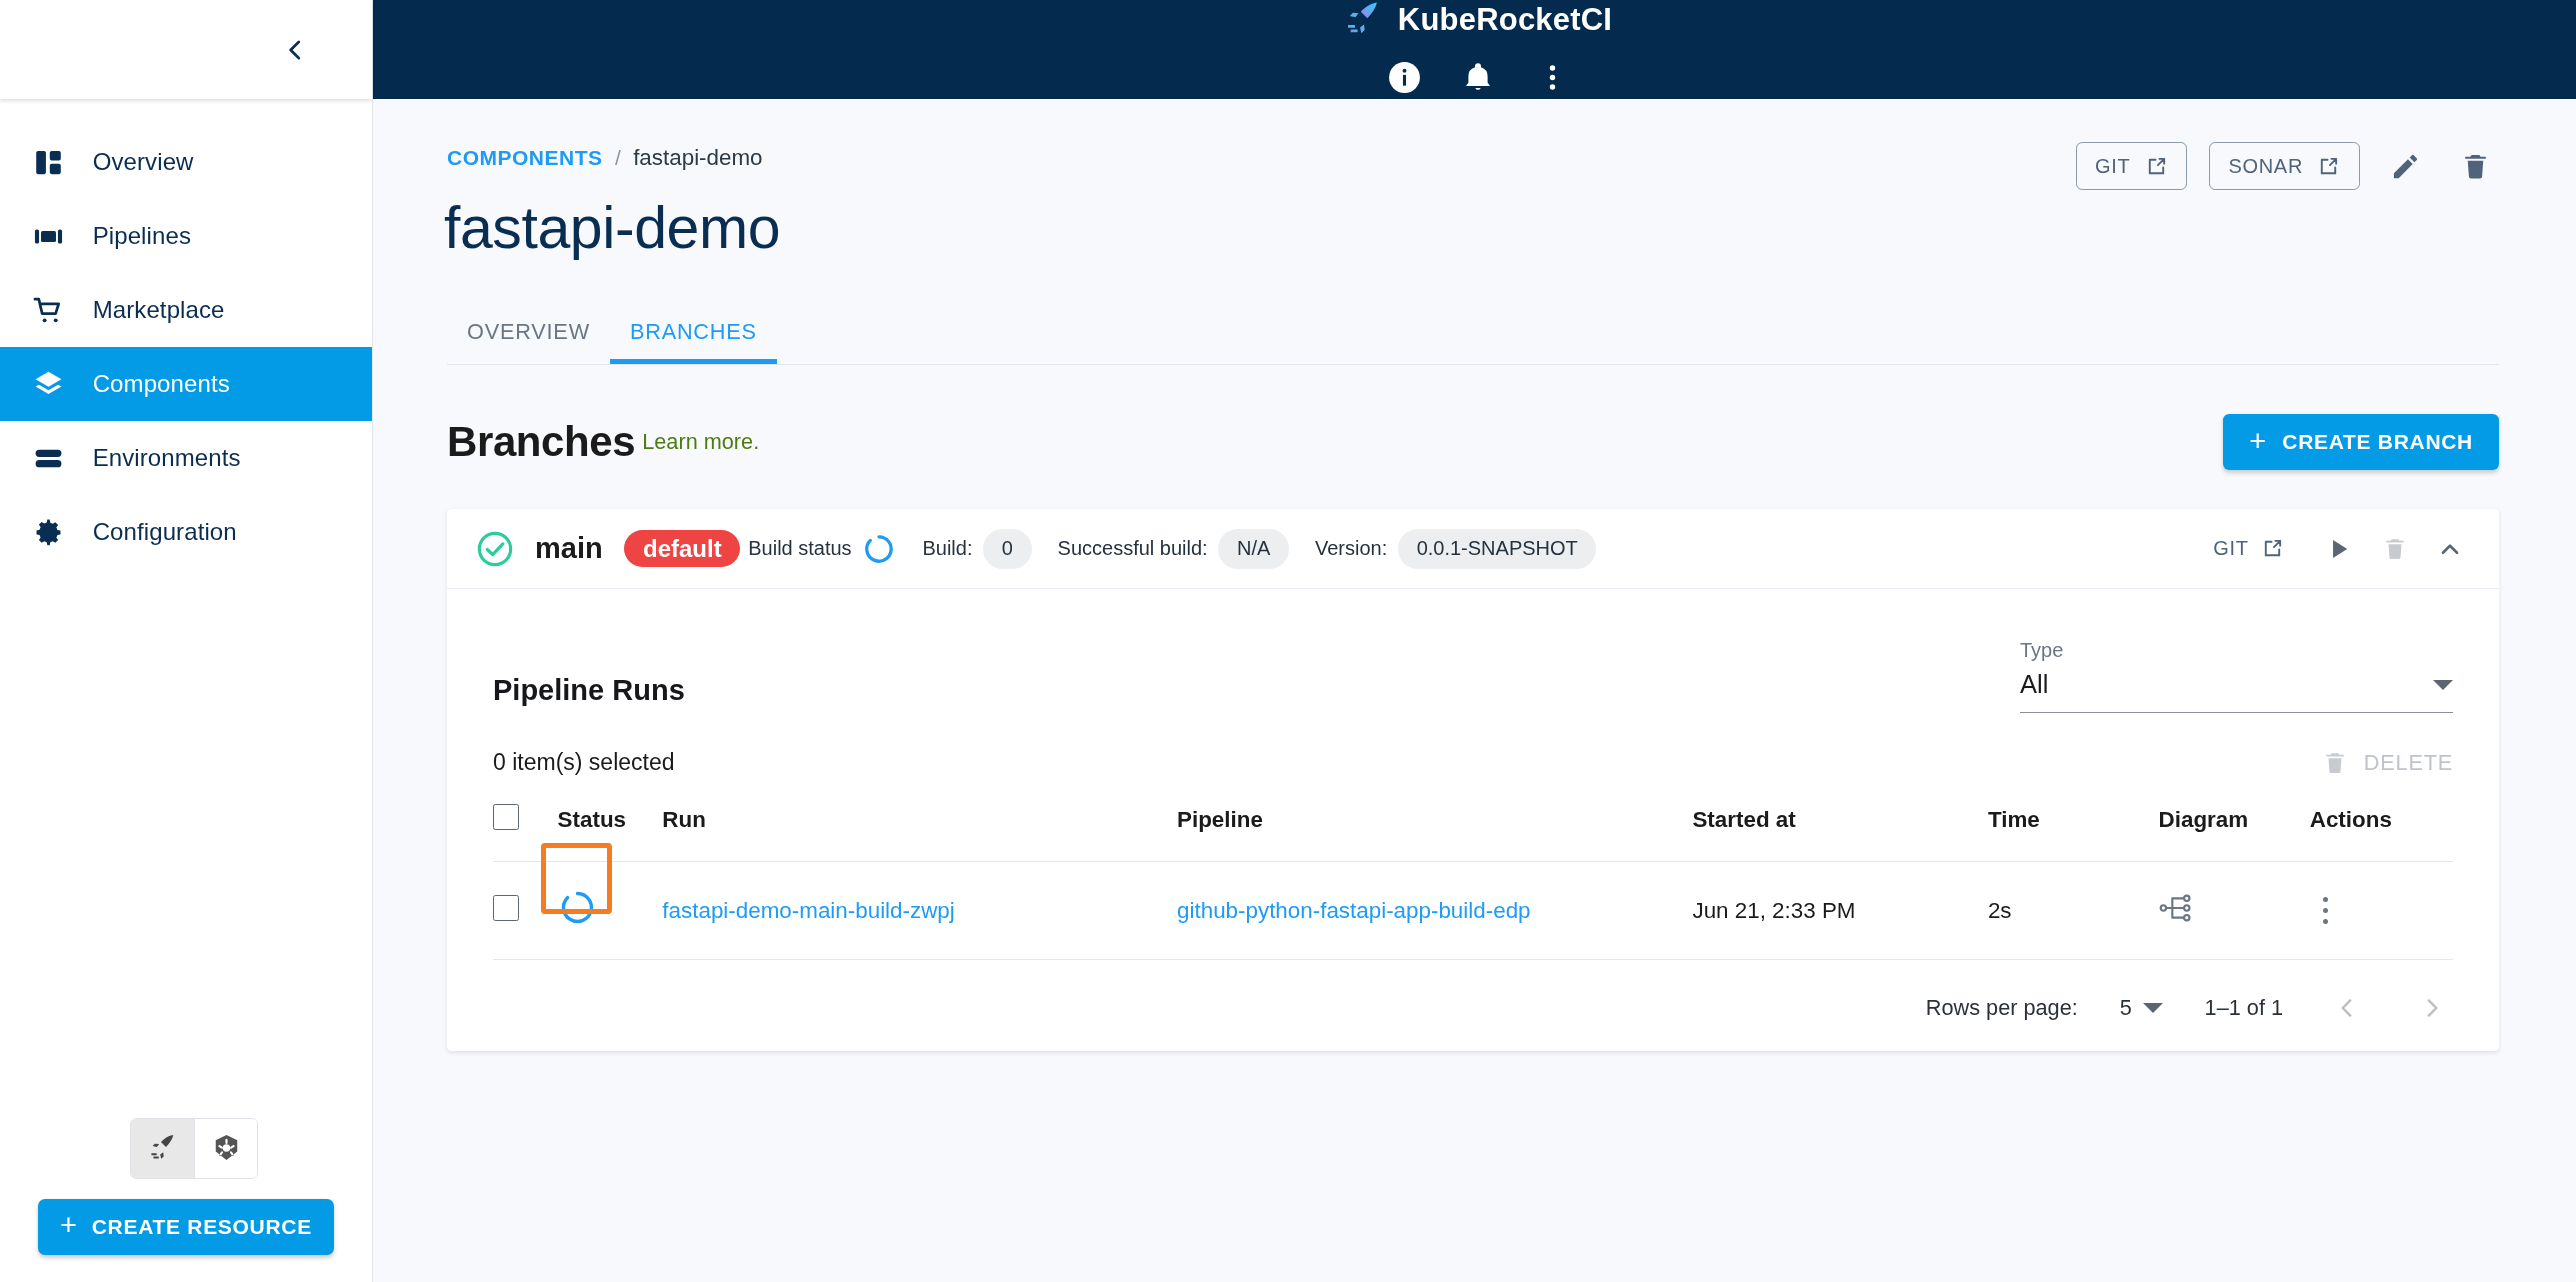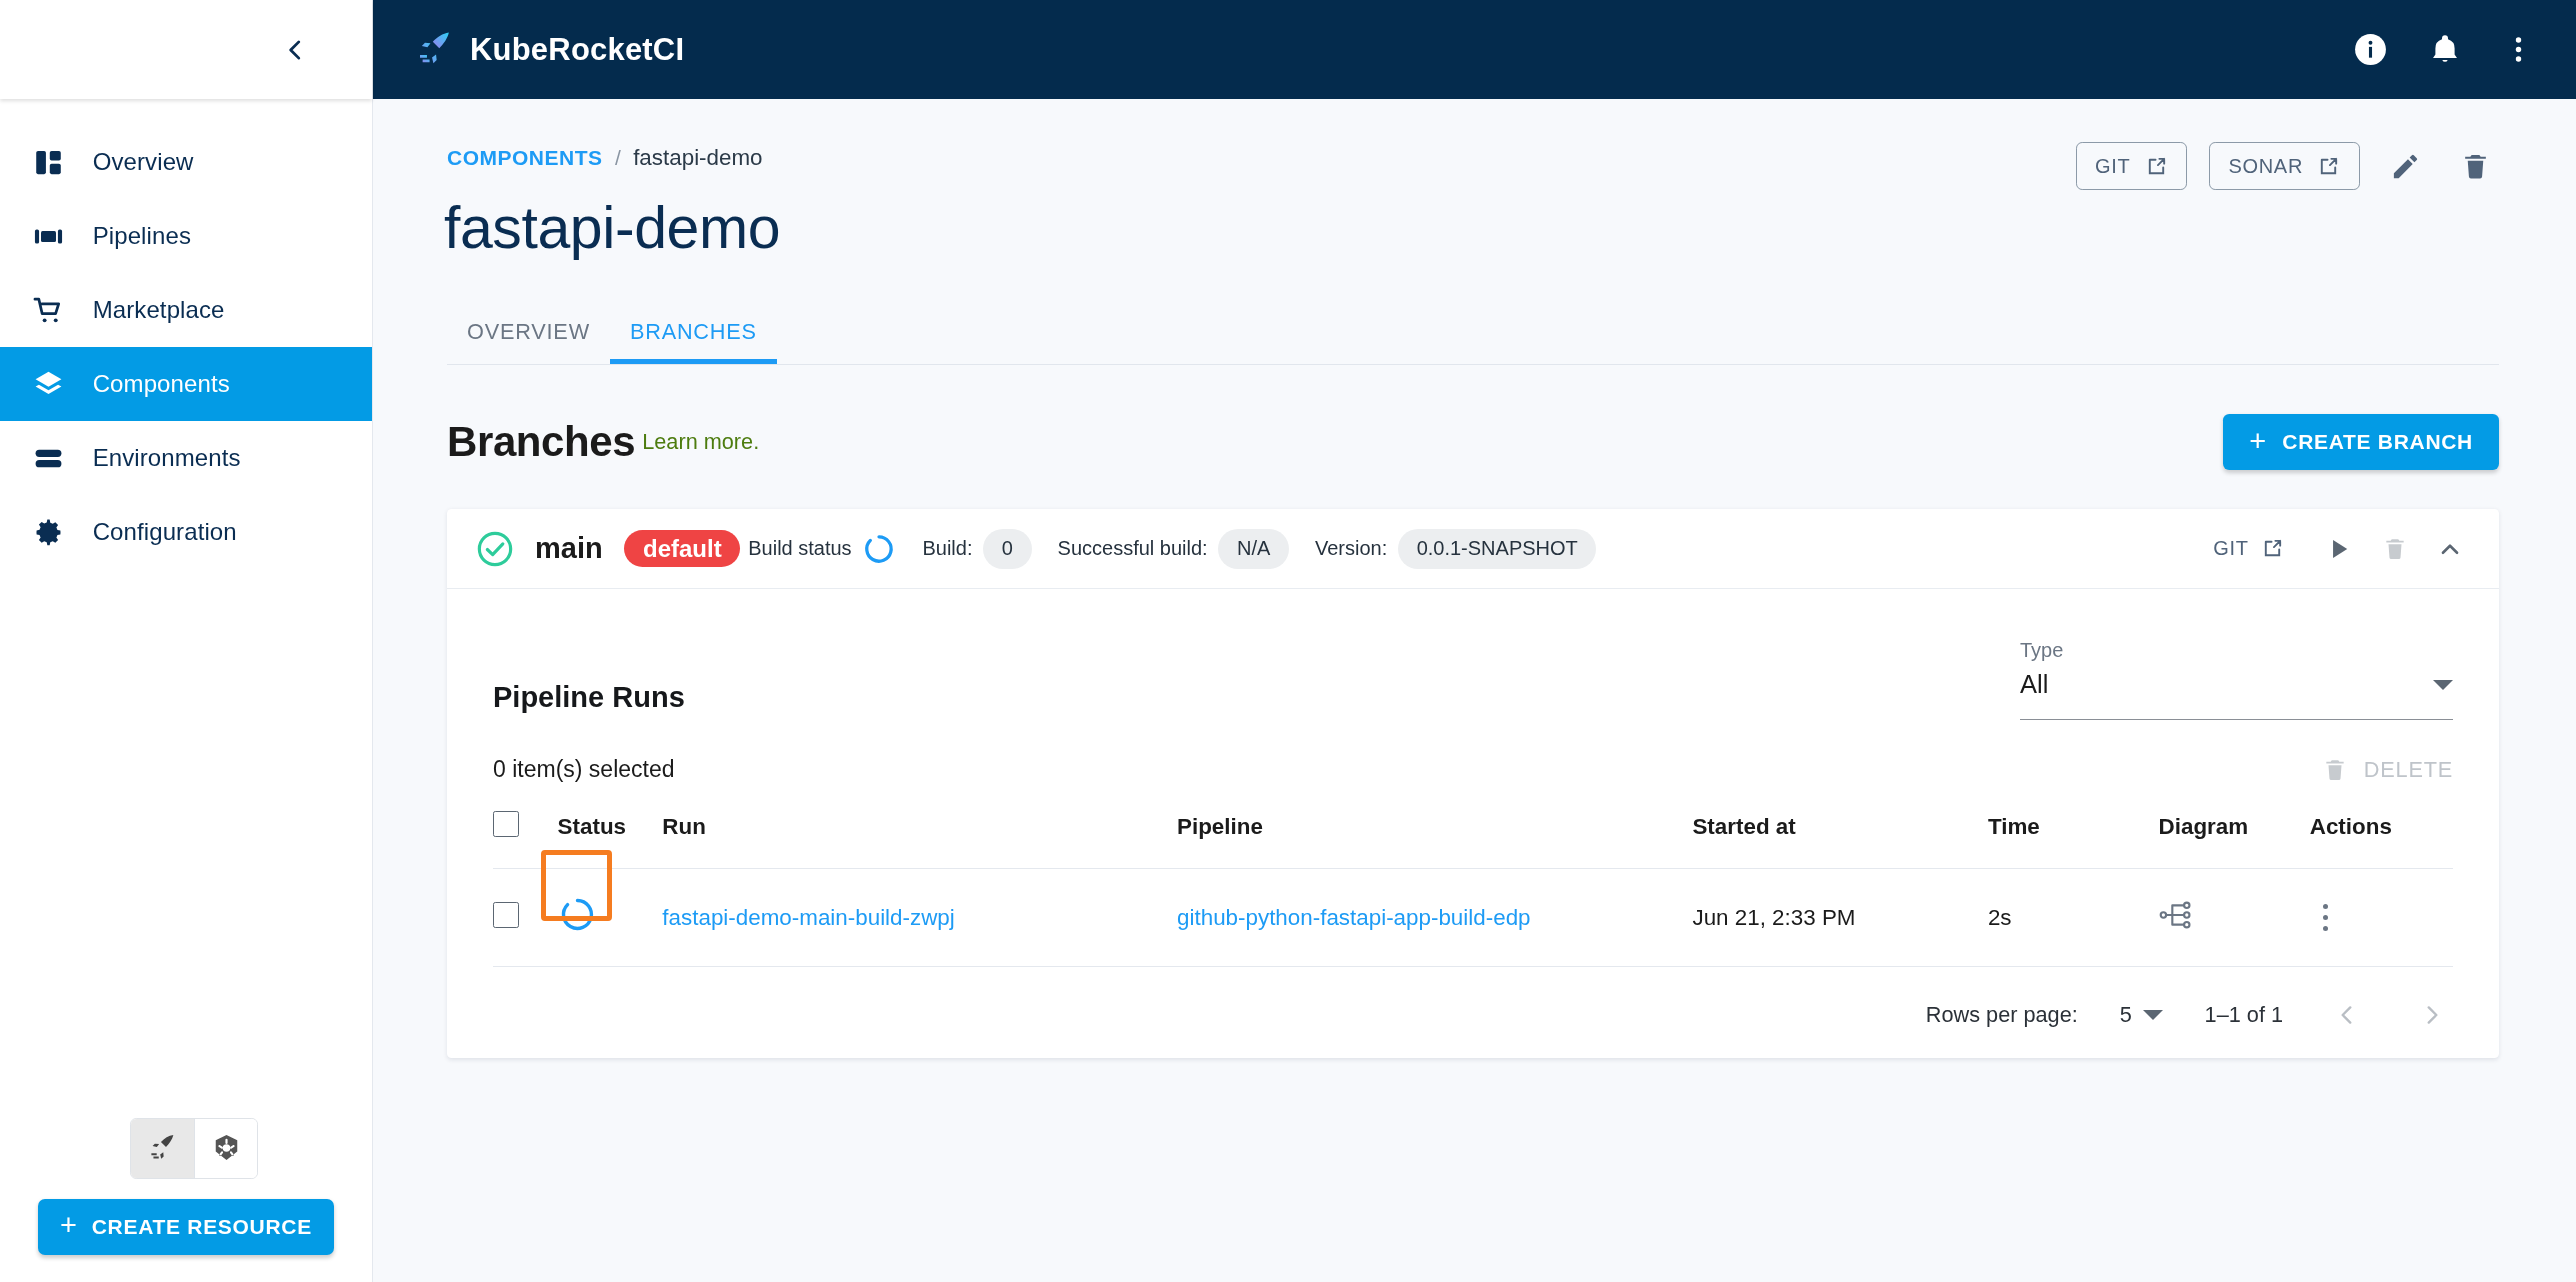--- a/index.html
+++ b/index.html
@@ -78,21 +78,21 @@
   .plus-glyph { font-size: 29px; font-weight: 400; line-height: 1; margin-top:-2.3px;}
 
   
   .main-col { flex: 1; display: flex; flex-direction: column; min-width: 0; }
 
   .topbar {
     height: 99px; min-height: 99px;
     background: #042b4d;
     display: flex; align-items: center;
     padding: 0 36px 0 43px;
-    position: relative; z-index: 4;
+    position: relative; z-index: 4; flex-direction: column;
   }
   .brand { display: flex; align-items: center; gap: 17px; }
   .brand-name { color: #fff; font-size: 31px; font-weight: 700; letter-spacing: 0.2px; }
   .topbar-spacer { flex: 1; }
   .topbar-icons { display: flex; align-items: center; gap: 31px; }
   .tb-icon { width: 43px; height: 43px; display:flex; align-items:center; justify-content:center; cursor: pointer; }
 
   .content {
     flex: 1; background: #f7f9fc;
     padding: 0 0 0 0;
@@ -180,21 +180,21 @@
   
   .runs-body { padding: 50px 46px 0 46px; }
   .runs-top { display: flex; align-items: flex-end; }
   .runs-title { font-size: 29px; font-weight: 600; color: #16181b; padding-bottom: 6.2px;}
   .runs-top-spacer { flex: 1; }
   .type-select { width: 433px; }
   .type-label { font-size: 20px; color: #6b7684; margin-bottom: 7.7px; }
   .type-field {
     display: flex; align-items: center;
     border-bottom: 0.8px solid #8a8f96;
-    padding-bottom: 20px; cursor: pointer;
+    padding-bottom: 13px; cursor: pointer;
   }
   .type-value { font-size: 25.5px; color: #1b1b1b; }
   .type-field-spacer { flex: 1; }
   .caret-down {
     width: 0; height: 0;
     border-left: 10px solid transparent; border-right: 10px solid transparent;
     border-top: 10.8px solid #5b6672;
   }
 
   .selbar { display: flex; align-items: center; margin-top: 36px; padding-bottom: 14px;}

